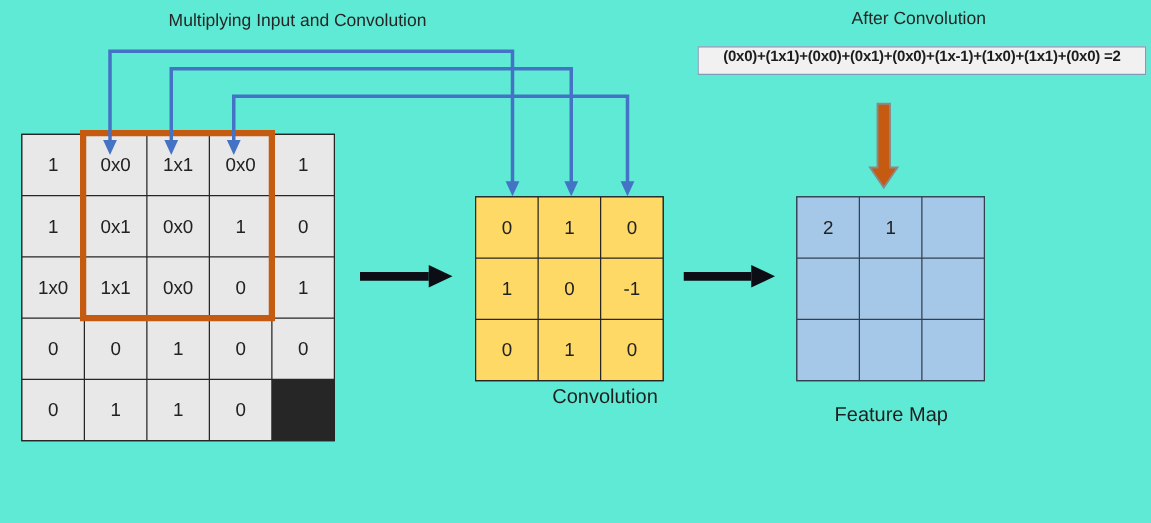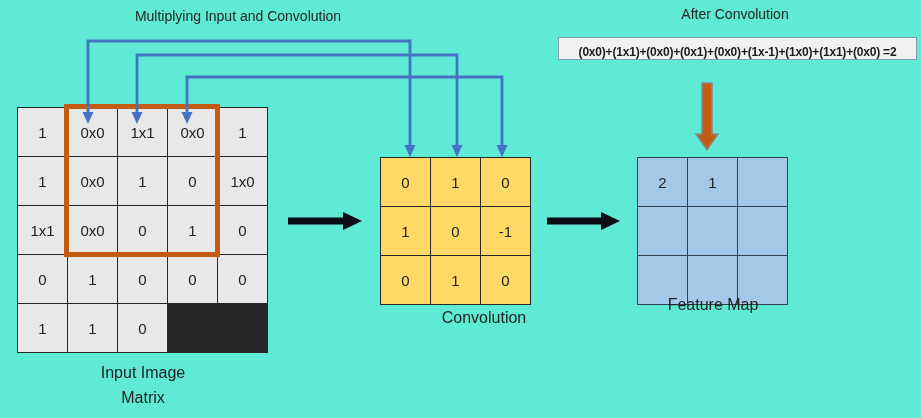--- a/index.html
+++ b/index.html
@@ -17,24 +17,24 @@
                   border:5px solid #c55a11;box-sizing:border-box;pointer-events:none;z-index:3;}
 
   .title{position:absolute;color:#262626;white-space:nowrap;transform:translateX(-50%);}
   #multiply-label{left:238px;top:8px;font-size:14px;}
   #after-label{left:735px;top:6px;font-size:14px;}
 
   .matrix-label{position:absolute;color:#1f1f1f;font-size:16px;text-align:center;
                 transform:translateX(-50%);white-space:nowrap;}
   #input-label{left:143px;top:360px;line-height:25px;}
   #conv-label{left:456px;top:309px;margin-left:28px;}
-  #feature-label{left:713px;top:296px;}
+  #feature-label{left:713px;top:324px;}
 
   #formula-box{position:absolute;left:558px;top:37px;width:359px;height:23px;box-sizing:border-box;
-               border:1.5px solid #7f9cb8;background:#f1f1f2;display:flex;align-items:flex-end;
+               border:1.5px solid #7f9cb8;background:#f1f1f2;display:flex;align-items:flex-start;
                justify-content:center;font-size:12px;font-weight:600;color:#1c1c1c;
                letter-spacing:-0.2px;white-space:nowrap;}
 
   #arrows-overlay{position:absolute;left:0;top:0;z-index:4;pointer-events:none;}
 </style>
 </head>
 <body>
 
 <div id="stage">
 
@@ -46,20 +46,21 @@
     <span>(0x0)+(1x1)+(0x0)+(0x1)+(0x0)+(1x-1)+(1x0)+(1x1)+(0x0) =2</span>
   </div>
 
   <div class="grid" id="input-grid" style="--cell: #e8e8e8; --line: #262626;">
       <div class="cell">1</div>
       <div class="cell">0x0</div>
       <div class="cell">1x1</div>
       <div class="cell">0x0</div>
       <div class="cell">1</div>
       <div class="cell">1</div>
+      <div class="cell">0x1</div>
       <div class="cell">0x0</div>
       <div class="cell">1</div>
       <div class="cell">0</div>
       <div class="cell">1x0</div>
       <div class="cell">1x1</div>
       <div class="cell">0x0</div>
       <div class="cell">0</div>
       <div class="cell">1</div>
       <div class="cell">0</div>
       <div class="cell">0</div>
@@ -91,24 +92,20 @@
       <div class="cell">1</div>
       <div class="cell"></div>
       <div class="cell"></div>
       <div class="cell"></div>
       <div class="cell"></div>
       <div class="cell"></div>
       <div class="cell"></div>
       <div class="cell"></div>
     </div>
 
-  <div class="matrix-label" id="input-label">
-    <div>Input Image</div>
-    <div>Matrix</div>
-  </div>
   <div class="matrix-label" id="conv-label">Convolution</div>
   <div class="matrix-label" id="feature-label">Feature Map</div>
 
   <svg id="arrows-overlay" width="921" height="418" viewBox="0 0 921 418">
 
     <g fill="none" stroke-width="2.8" stroke-linejoin="miter" stroke="#4472c4">
       <polyline points="88,113 88,41 410,41 410,146"></polyline>
       <polyline points="137,113 137,55 457,55 457,146"></polyline>
       <polyline points="187,113 187,77 502,77 502,146"></polyline>
     </g>

